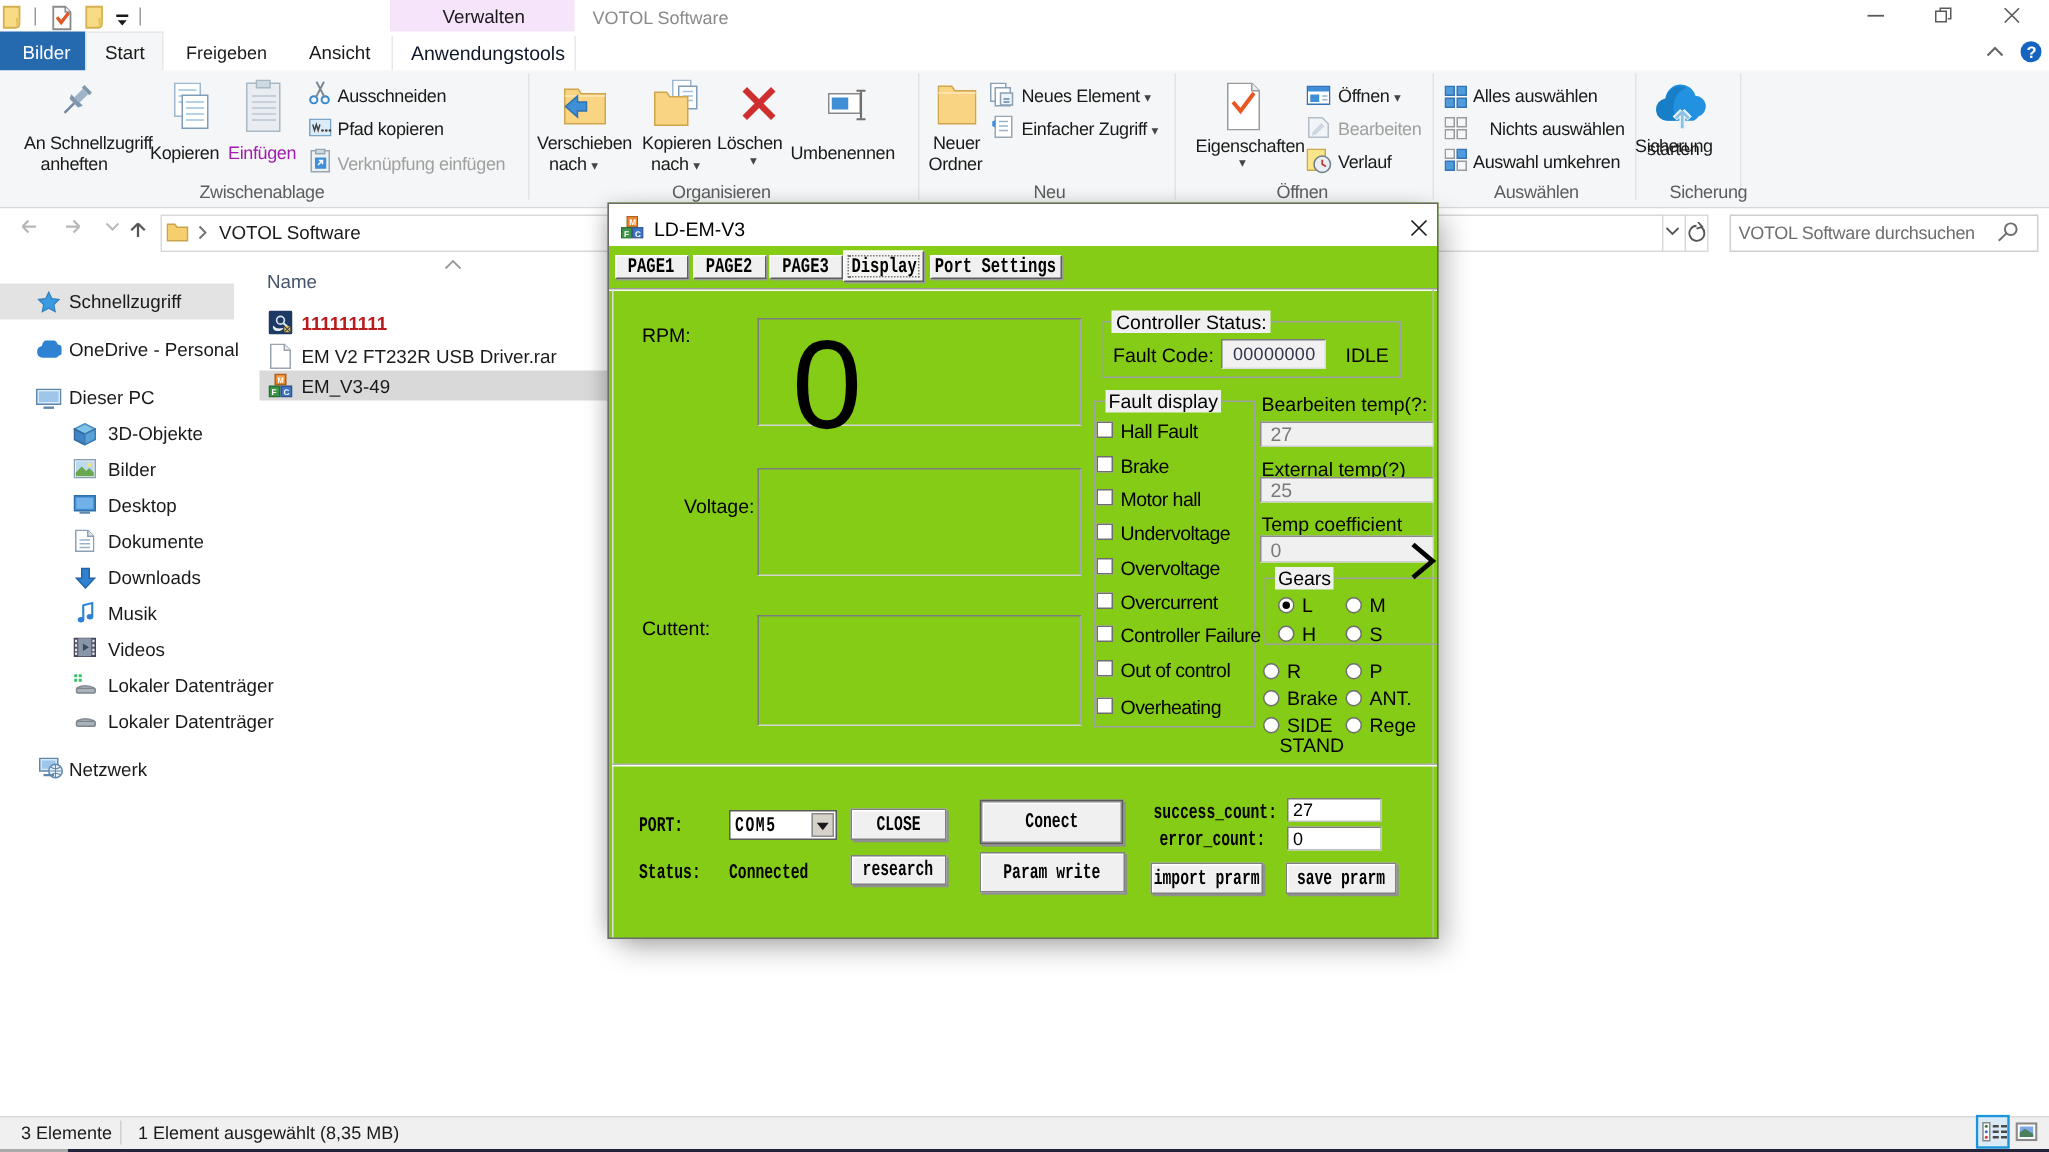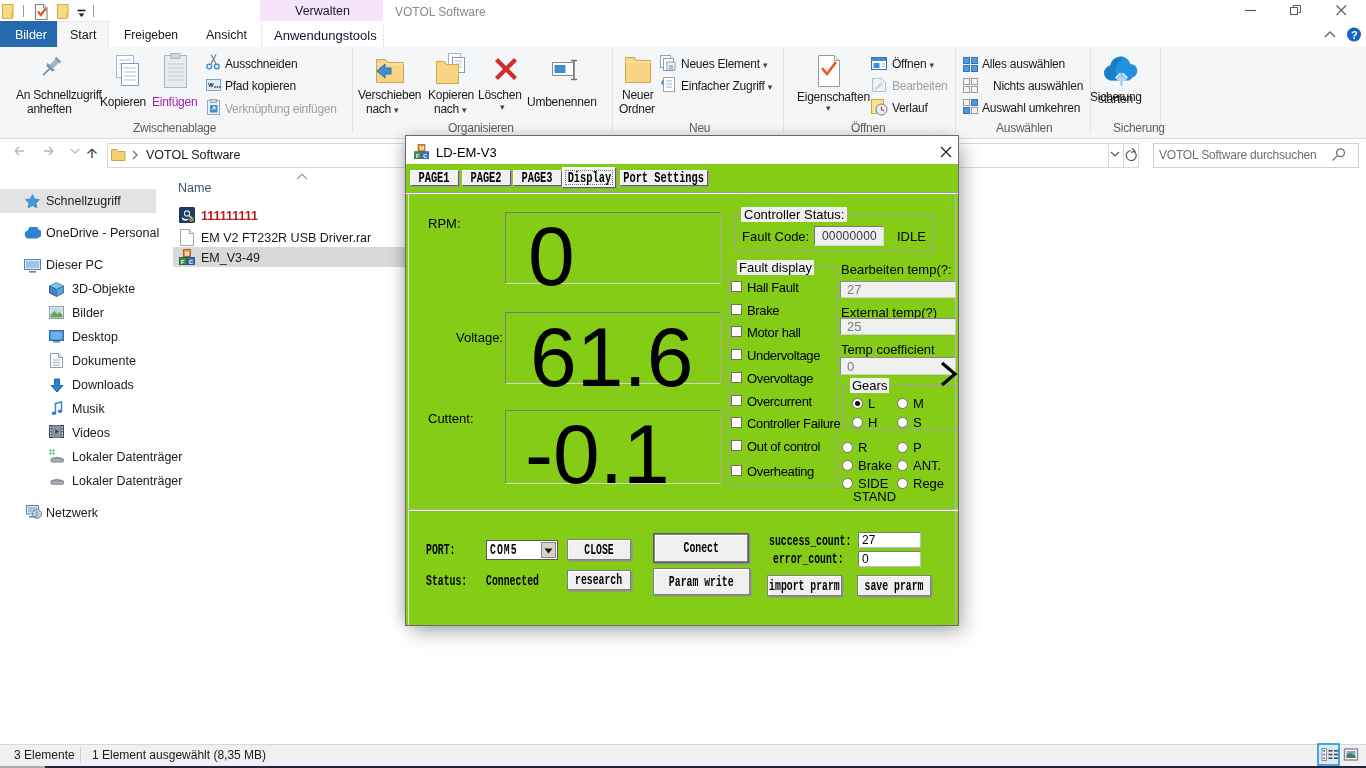--- a/index.html
+++ b/index.html
@@ -491,22 +491,20 @@
 <div class="abs" style="left:2px;top:57px;width:1px;height:432px;background:#dcdcdc;"></div>
 <div class="abs" style="left:549px;top:57px;width:1px;height:432px;background:#b8b8b8;"></div>
 
 <div class="txt" style="left:22px;top:80px;">RPM:</div>
 <div class="txt" style="left:22px;top:194px;margin-left:28px;">Voltage:</div>
 <div class="txt" style="left:22px;top:275px;">Cuttent:</div>
 <div class="nbx" style="left:99px;top:76px;height:72px;"></div>
 <div class="nbx" style="left:99px;top:176px;height:72px;"></div>
 <div class="nbx" style="left:99px;top:274px;height:74px;"></div>
 <div class="num" style="left:122px;top:78px;">0</div>
-<div class="num" style="left:124px;top:179px;">61.6</div>
-<div class="num" style="left:119px;top:276px;">-0.1</div>
 
 <div class="grp" style="left:329px;top:78px;width:199px;height:38px;"></div>
 <div class="txt" style="left:335px;top:71px;background:#f0f0f0;padding:0 3px;">Controller Status:</div>
 <div class="txt" style="left:336px;top:93px;">Fault Code:</div>
 <div class="abs" style="left:408px;top:90px;width:70px;height:20px;background:#f1f1f1;border:1.5px solid #7a7a7a;border-bottom-color:#dcdcdc;border-right-color:#dcdcdc;box-sizing:border-box;display:flex;align-items:center;">
       <span style="margin-left:7px;color:#33334d;font-size:12px;letter-spacing:0.2px;">00000000</span>
     </div>
 <div class="txt" style="left:491px;top:93px;">IDLE</div>
 
 <div class="grp" style="left:323px;top:131px;width:108px;height:218px;"></div>

